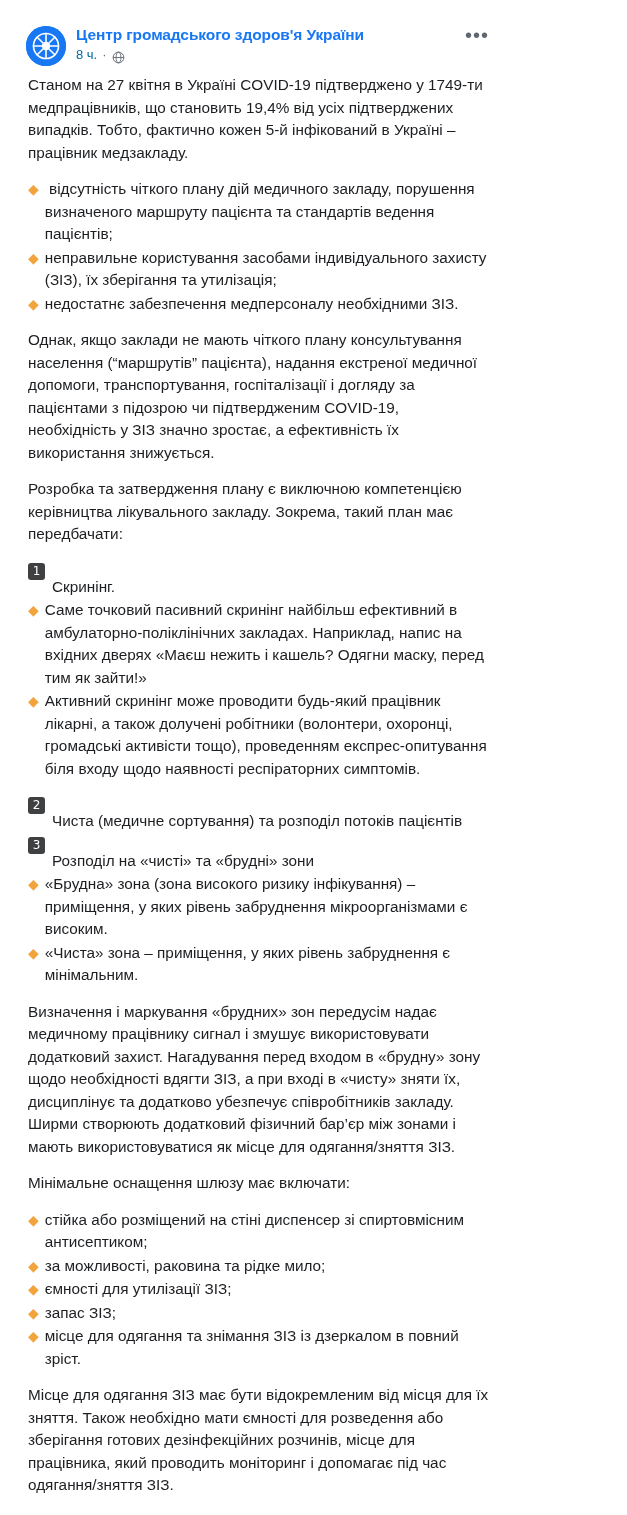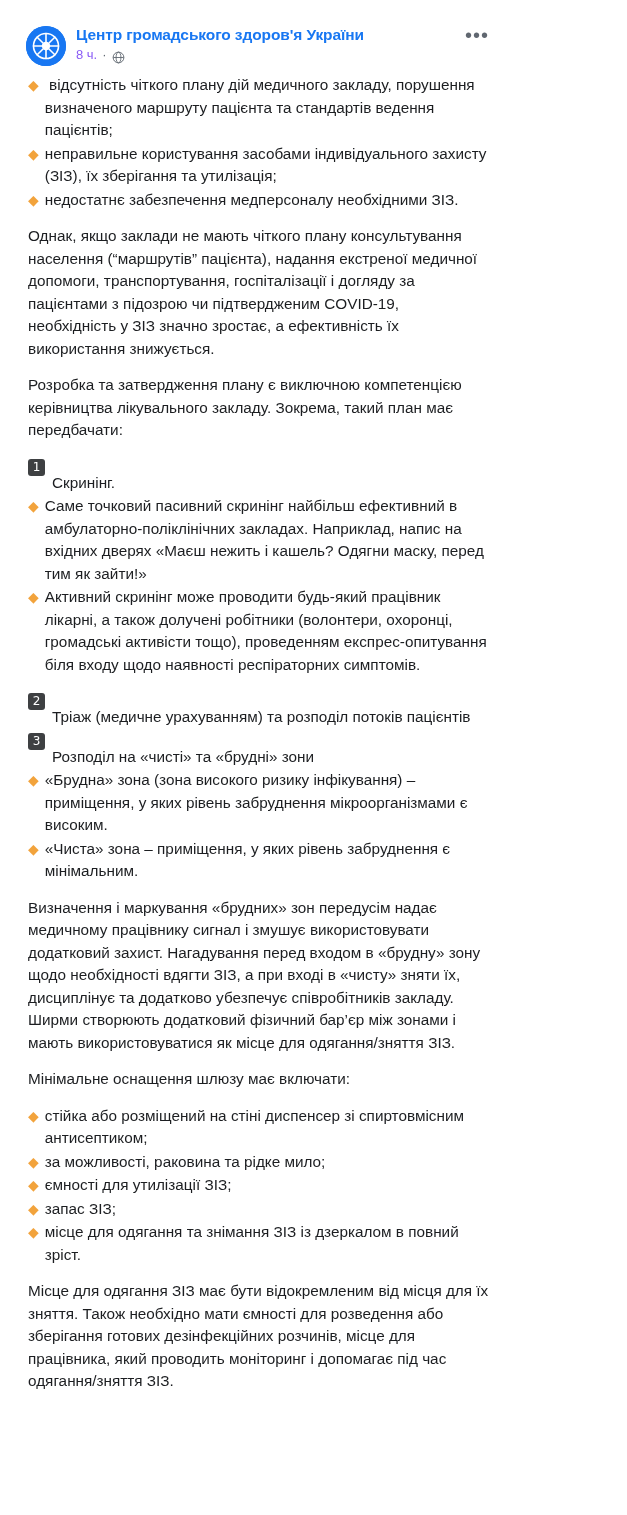--- a/index.html
+++ b/index.html
@@ -49,21 +49,21 @@
     letter-spacing: -0.1px;
   }
   .meta-row {
     display: flex;
     align-items: center;
     margin-top: 3px;
     color: #606770;
     font-size: 13px;
     line-height: 16px;
   }
-  .meta-time { color: #8b5cf6; }
+  .meta-time { color: #0369a1; }
   .meta-dot {
     display: inline-block;
     margin: 0 5px;
     color: #606770;
     font-size: 13px;
     line-height: 16px;
   }
   .globe-icon {
     display: inline-block;
     width: 13px;
@@ -172,20 +172,21 @@
             <line x1="1.6" y1="8" x2="14.4" y2="8" stroke="#606770" stroke-width="1.1"></line>
           </svg>
         </span>
       </div>
     </div>
 
     <div class="menu-dots">•••</div>
   </div>
 
   <div class="post-body" id="post-body">
+      <p class="para">Станом на 27 квітня в Україні COVID-19 підтверджено у 1749-ти медпрацівників, що становить 19,4% від усіх підтверджених випадків. Тобто, фактично кожен 5-й інфікований в Україні – працівник медзакладу.</p>
       <div class="bullet-line">
         <span class="diamond">◆</span>
         <span class="bullet-text"> відсутність чіткого плану дій медичного закладу, порушення визначеного маршруту пацієнта та стандартів ведення пацієнтів;</span>
       </div>
       <div class="bullet-line">
         <span class="diamond">◆</span>
         <span class="bullet-text">неправильне користування засобами індивідуального захисту (ЗІЗ), їх зберігання та утилізація;</span>
       </div>
       <div class="bullet-line">
         <span class="diamond">◆</span>
@@ -202,21 +203,21 @@
         <span class="diamond">◆</span>
         <span class="bullet-text">Саме точковий пасивний скринінг найбільш ефективний в амбулаторно-поліклінічних закладах. Наприклад, напис на вхідних дверях «Маєш нежить і кашель? Одягни маску, перед тим як зайти!»</span>
       </div>
       <div class="bullet-line">
         <span class="diamond">◆</span>
         <span class="bullet-text">Активний скринінг може проводити будь-який працівник лікарні, а також долучені робітники (волонтери, охоронці, громадські активісти тощо), проведенням експрес-опитування біля входу щодо наявності респіраторних симптомів.</span>
       </div>
       <div class="block-gap"></div>
       <div class="numbered-line">
         <span class="numbox">2</span>
-        <span class="numtext">Тріаж (медичне урахуванням) та розподіл потоків пацієнтів</span>
+        <span class="numtext">Чиста (медичне сортування) та розподіл потоків пацієнтів</span>
       </div>
       <div class="numbered-line">
         <span class="numbox">3</span>
         <span class="numtext">Розподіл на «чисті» та «брудні» зони</span>
       </div>
       <div class="bullet-line">
         <span class="diamond">◆</span>
         <span class="bullet-text">«Брудна» зона (зона високого ризику інфікування) – приміщення, у яких рівень забруднення мікроорганізмами є високим.</span>
       </div>
       <div class="bullet-line">

